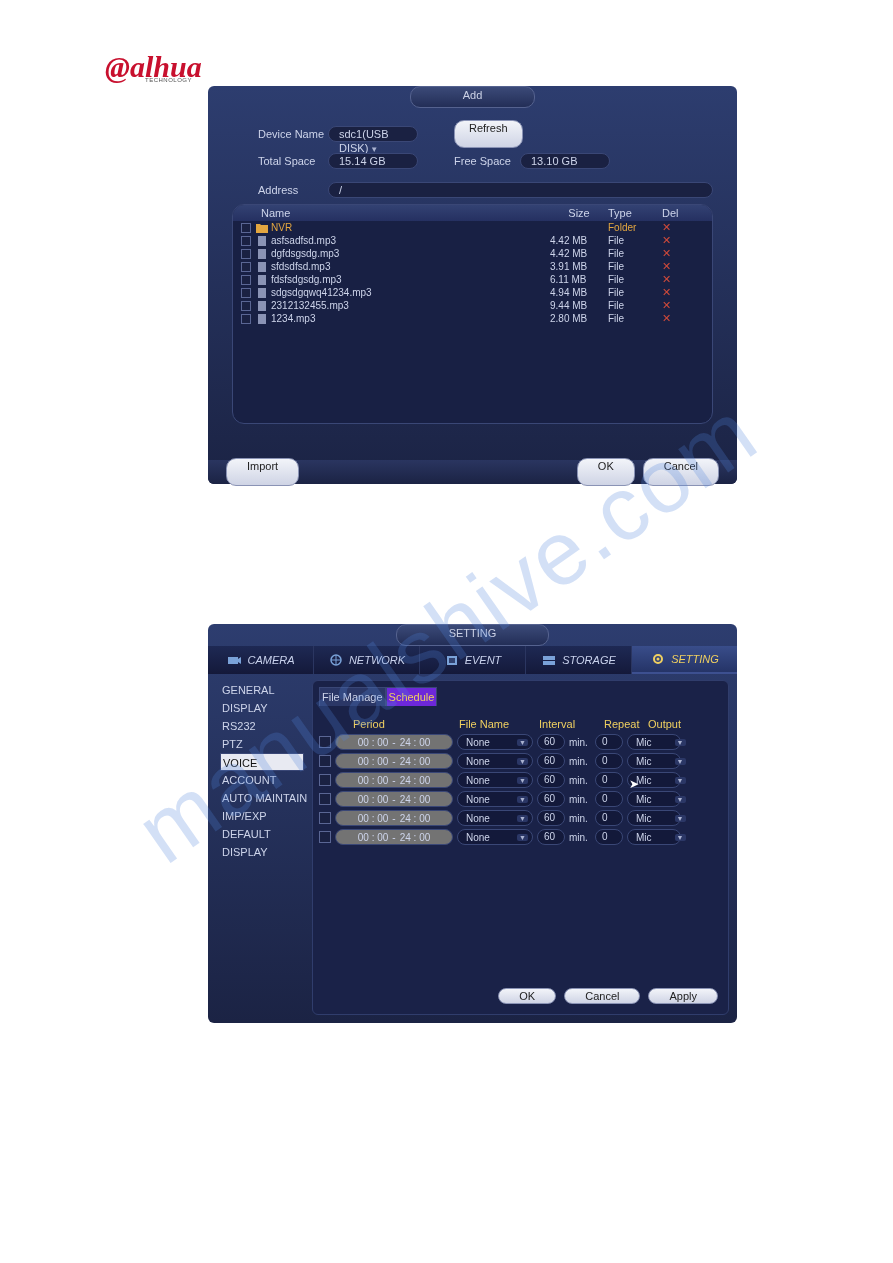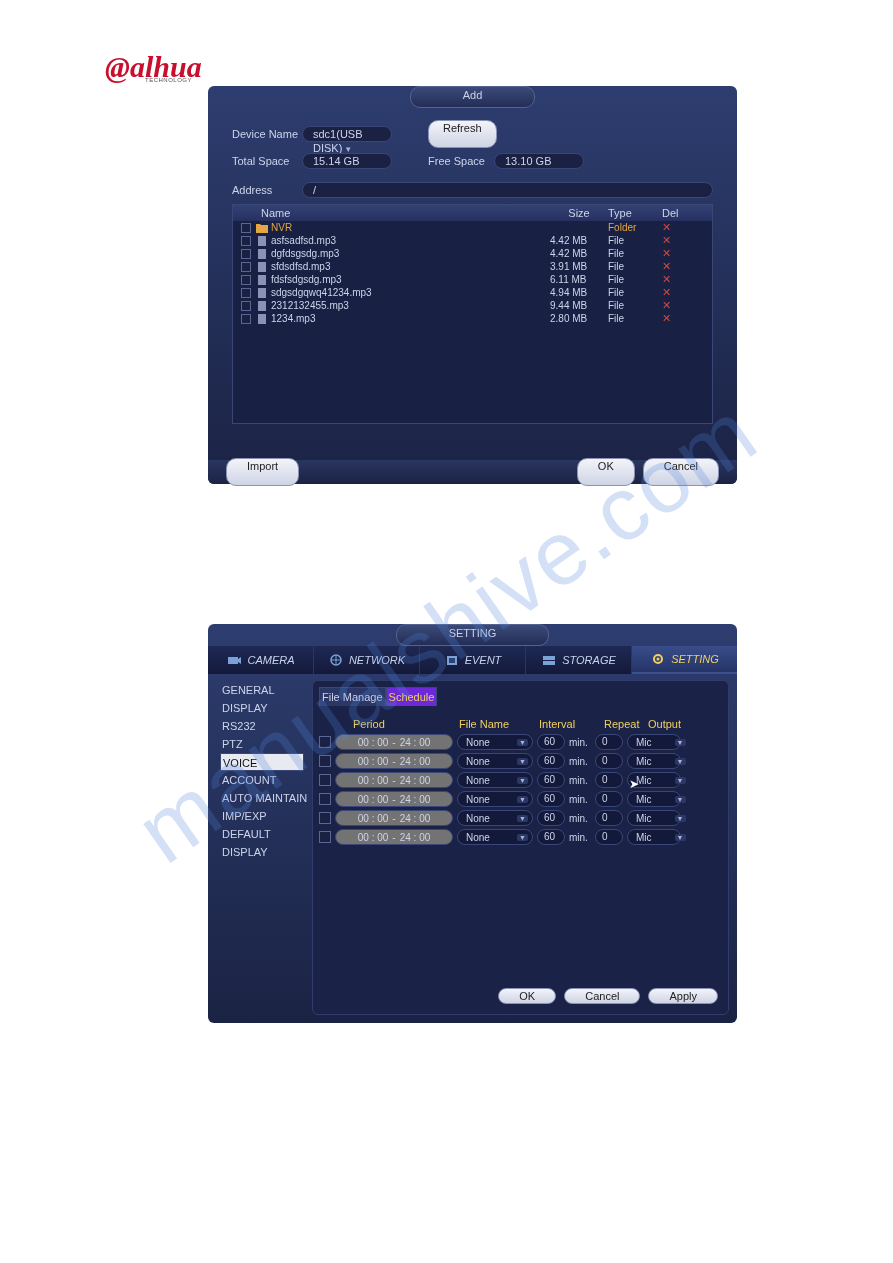--- a/index.html
+++ b/index.html
@@ -50,21 +50,21 @@
   .title-pill {
     background: linear-gradient(#3b4a78, #232e57);
     border: 1px solid #55628f;
     border-radius: 10px;
     padding: 2px 52px;
     font-size: 11px;
     color: #ccd2e6;
   }
 
   .form-area { padding: 12px 24px 0 24px; color: #cdd4ea; }
-  .form-row { display: flex; align-items: center; margin-bottom: 5px; font-size: 11px;}
+  .form-row { display: flex; align-items: center; margin-bottom: 5px; font-size: 11px; margin-left: 26px;}
   .flabel { width: 70px; color: #cdd4ea; }
   .rfield {
     background: #1a2142;
     border: 1px solid #3a4776;
     border-radius: 10px;
     height: 16px;
     line-height: 14px;
     padding: 0 10px;
     color: #cdd4ea;
     font-size: 11px;
@@ -80,21 +80,21 @@
     line-height: 14px;
     padding: 0 14px;
     font-size: 11px;
     cursor: pointer;
   }
   .sel-caret { font-size: 8px; margin-left: 2px; color: #aab2d0; }
 
   .file-list {
     margin-top: 6px;
     border: 1px solid #3a4776;
-    border-radius: 0;
+    border-radius: 12px;
     height: 220px;
     background: #182044;
     overflow: hidden;
   }
   .fl-head {
     display: flex;
     background: linear-gradient(#334273, #253061);
     height: 16px;
     font-size: 11px;
     color: #cdd4ea;

